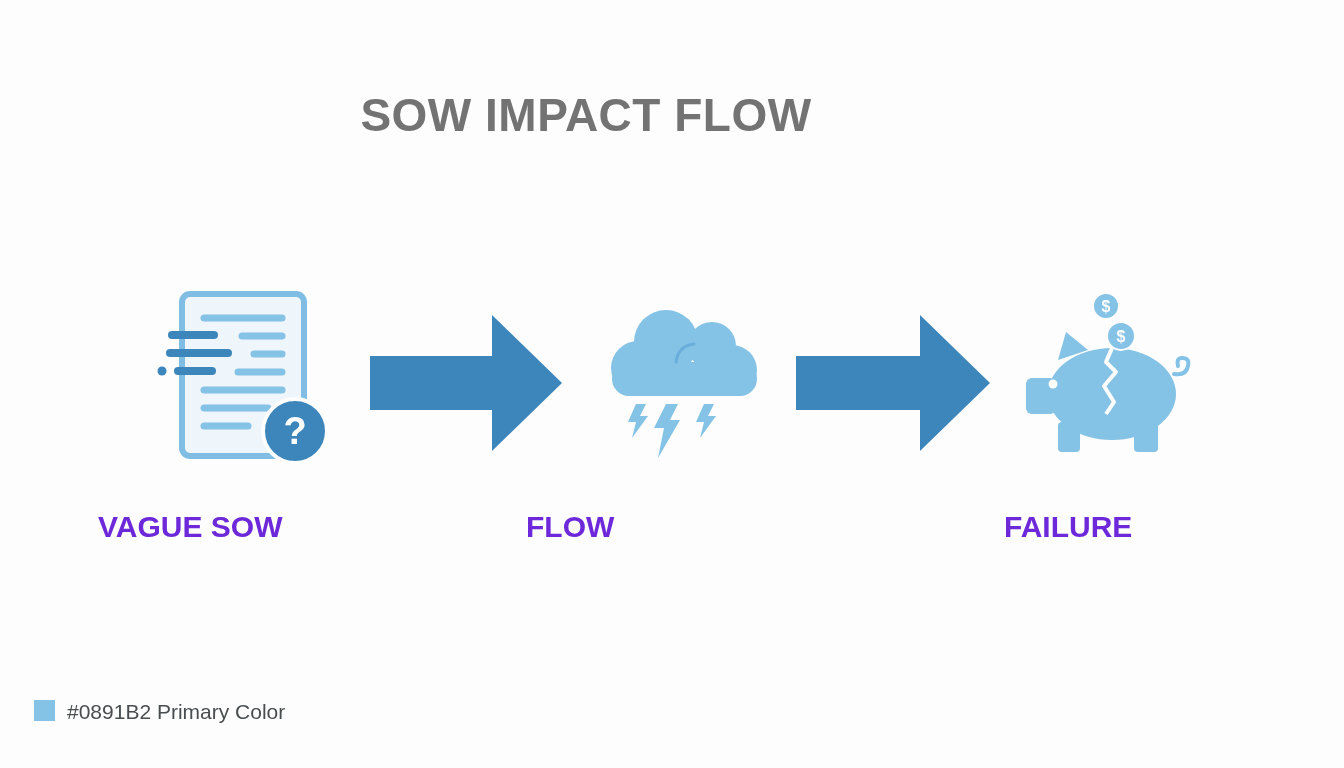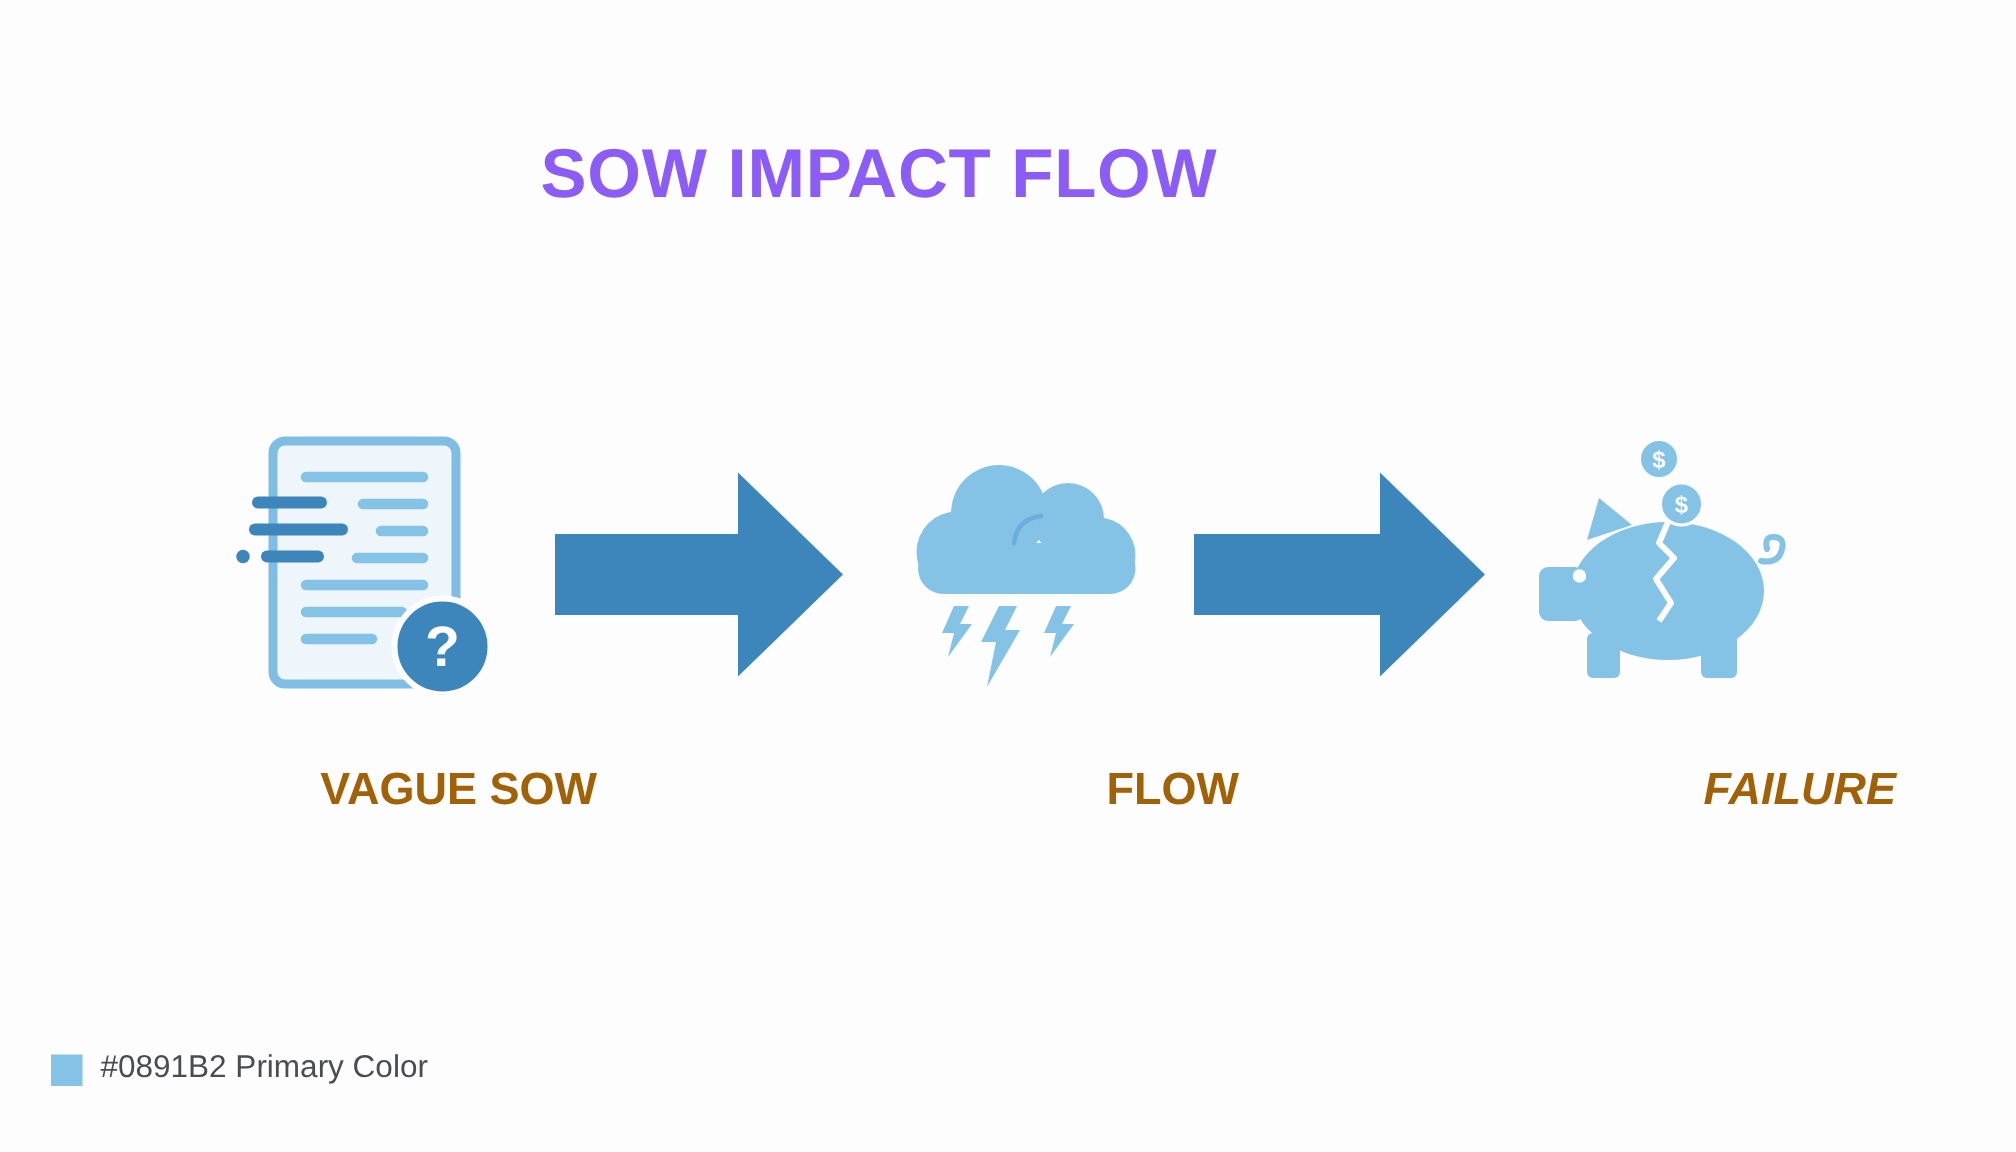--- a/index.html
+++ b/index.html
@@ -4,29 +4,29 @@
 <style>
   html, body { margin: 0; padding: 0; }
   body {
     width: 1344px; height: 768px; position: relative; overflow: hidden;
     background: #fdfdfd;
     font-family: "Liberation Sans", "DejaVu Sans", sans-serif;
   }
   .title {
     position: absolute; left: 0; width: 1172px; top: 88px;
     text-align: center; font-size: 46px; font-weight: bold;
-    color: #8b5cf6; letter-spacing: 0.5px;
+    color: #737373; letter-spacing: 0.5px;
   }
   .icon { position: absolute; }
   .label {
     position: absolute; top: 510px; font-size: 30px; font-weight: bold;
-    color: #a16207; text-align: right; width: 300px;
+    color: #6d28d9; text-align: left; width: 300px;
   }
   .legend {
-    position: absolute; left: 34px; top: 700px; display: flex; align-items: flex-end;
+    position: absolute; left: 34px; top: 700px; display: flex; align-items: flex-start;
   }
   .legend-swatch { width: 21px; height: 21px; background: #84c2e6; margin-right: 12px; }
   .legend-text { font-size: 21px; color: #4a4d50; }
 </style>
 </head>
 <body>
 
 <div class="title">SOW IMPACT FLOW</div>
 
 <svg class="icon" style="left:150px; top:288px;" width="190" height="175" viewBox="0 0 190 175">
@@ -86,18 +86,18 @@
   <circle cx="31" cy="94" r="4.5" fill="#fdfdfd"></circle>
   <polyline points="90,58 84,72 94,82 82,96 92,112 84,124" stroke="#fdfdfd" stroke-width="4" fill="none" stroke-linejoin="round"></polyline>
   <circle cx="84" cy="16" r="13" fill="#84c2e6" stroke="#fdfdfd" stroke-width="2"></circle>
   <text x="84" y="22" text-anchor="middle" font-size="16" font-weight="bold" fill="#fdfdfd" font-family="Liberation Sans, sans-serif">$</text>
   <circle cx="99" cy="46" r="14" fill="#84c2e6" stroke="#fdfdfd" stroke-width="2"></circle>
   <text x="99" y="52" text-anchor="middle" font-size="16" font-weight="bold" fill="#fdfdfd" font-family="Liberation Sans, sans-serif">$</text>
 </svg>
 
 <div class="label" style="left:98px;">VAGUE SOW</div>
 <div class="label" style="left:526px;">FLOW</div>
-<div class="label" style="left:964px;font-style:italic;">FAILURE</div>
+<div class="label" style="left:1004px;">FAILURE</div>
 
 <div class="legend">
   <div class="legend-swatch"></div>
   <span class="legend-text">#0891B2 Primary Color</span>
 </div>
 
 </body></html>

